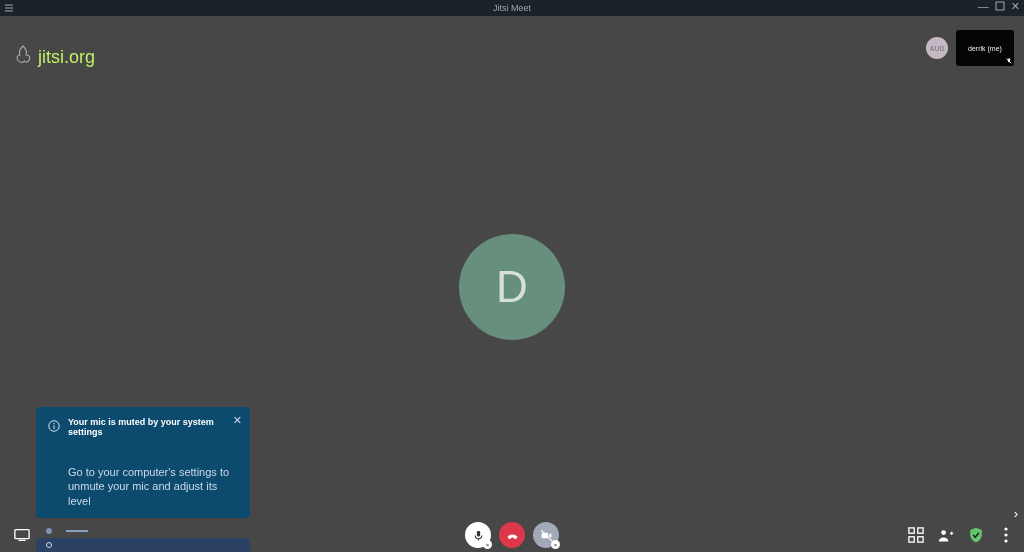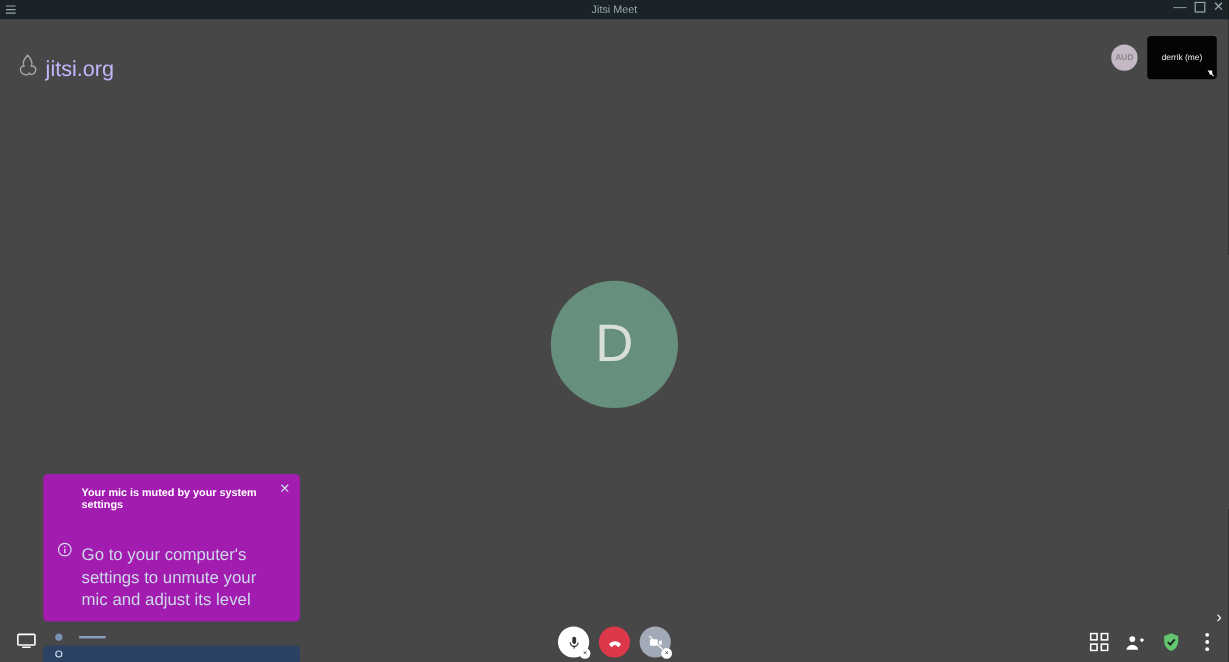--- a/index.html
+++ b/index.html
@@ -8,46 +8,46 @@
     
     .titlebar { height: 16px; background: #1a2327; display: flex; align-items: center; justify-content: center; position: relative; color: #9aa; font-size: 9px; }
     .titlebar .hamburger { position: absolute; left: 4px; top: 3px; color: #8aa; cursor: pointer; }
     .titlebar .window-controls { position: absolute; right: 4px; top: 1px; display: flex; gap: 6px; color: #9aa; }
     .titlebar .window-controls span { cursor: pointer; font-size: 11px; line-height: 1; }
     
     
     .main { position: relative; width: 1024px; height: 536px; background: #474747; }
     
     
-    .logo { position: absolute; left: 14px; top: 28px; display: flex; align-items: center; gap: 6px; color: #c4b5fd; font-size: 18px; font-weight: 500; }
+    .logo { position: absolute; left: 14px; top: 28px; display: flex; align-items: center; gap: 6px; color: #bef264; font-size: 18px; font-weight: 500; }
     .logo-icon { width: 18px; height: 22px; }
     
     
     .header-msg { position: absolute; top: 16px; left: 50%; transform: translateX(-50%); text-align: center; }
     .header-msg .msg-text { color: #fff; font-size: 13px; font-weight: 600; margin-bottom: 10px; }
     .invite-btn { background: #0376DA; color: #fff; border: none; border-radius: 4px; padding: 6px 14px; font-size: 11px; font-weight: 500; cursor: pointer; display: inline-flex; align-items: center; gap: 6px; }
     .invite-btn svg { width: 14px; height: 14px; }
     
     
     .top-avatars { position: absolute; top: 14px; right: 10px; display: flex; gap: 8px; align-items: center; }
     .avatar-small { width: 22px; height: 22px; border-radius: 50%; background: #c4b8c4; display: flex; align-items: center; justify-content: center; font-size: 7px; color: #888; font-weight: 600; }
     .self-tile { width: 58px; height: 36px; background: #040404; border-radius: 3px; display: flex; align-items: center; justify-content: center; position: relative; }
     .self-tile .self-label { color: #eee; font-size: 7px; }
     .self-tile .mic-ind { position: absolute; bottom: 2px; right: 2px; width: 6px; height: 6px; color: #fff; font-size: 6px; }
     
     
     .center-avatar { position: absolute; top: 218px; left: 50%; transform: translateX(-50%); width: 106px; height: 106px; border-radius: 50%; background: #678f7d; display: flex; align-items: center; justify-content: center; }
     .center-avatar .letter { color: #d8dfd9; font-size: 44px; font-weight: 400; }
     
     
-    .notification { position: absolute; left: 36px; bottom: 34px; width: 214px; background: #a21caf; border-radius: 4px; padding: 10px 12px; display: flex; gap: 8px; align-items: center; }
+    .notification { position: absolute; left: 36px; bottom: 34px; width: 214px; background: #0c4a6e; border-radius: 4px; padding: 10px 12px; display: flex; gap: 8px; }
     .notification .info-icon { flex-shrink: 0; width: 12px; height: 12px; color: #dbe5f2; margin-top: 1px; }
     .notification .notif-body { flex: 1; }
     .notification .notif-title { color: #fff; font-size: 9px; font-weight: 600; margin-bottom: 3px; }
-    .notification .notif-text { color: #cdd9ea; font-size: 14px; line-height: 1.3; margin-top: 28px; }
+    .notification .notif-text { color: #cdd9ea; font-size: 11px; line-height: 1.3; margin-top: 28px; }
     .notification .notif-close { position: absolute; top: 8px; right: 8px; color: #cdd9ea; cursor: pointer; font-size: 11px; line-height: 1; }
     
     
     .bottom-task { position: absolute; left: 14px; bottom: 6px; color: #fff; }
     
     
     .controls-center { position: absolute; bottom: 4px; left: 50%; transform: translateX(-50%); display: flex; gap: 8px; align-items: center; }
     .ctrl-btn { width: 26px; height: 26px; border-radius: 50%; display: flex; align-items: center; justify-content: center; cursor: pointer; position: relative; }
     .ctrl-mic { background: #fff; }
     .ctrl-mic svg { width: 13px; height: 13px; fill: #333; }

